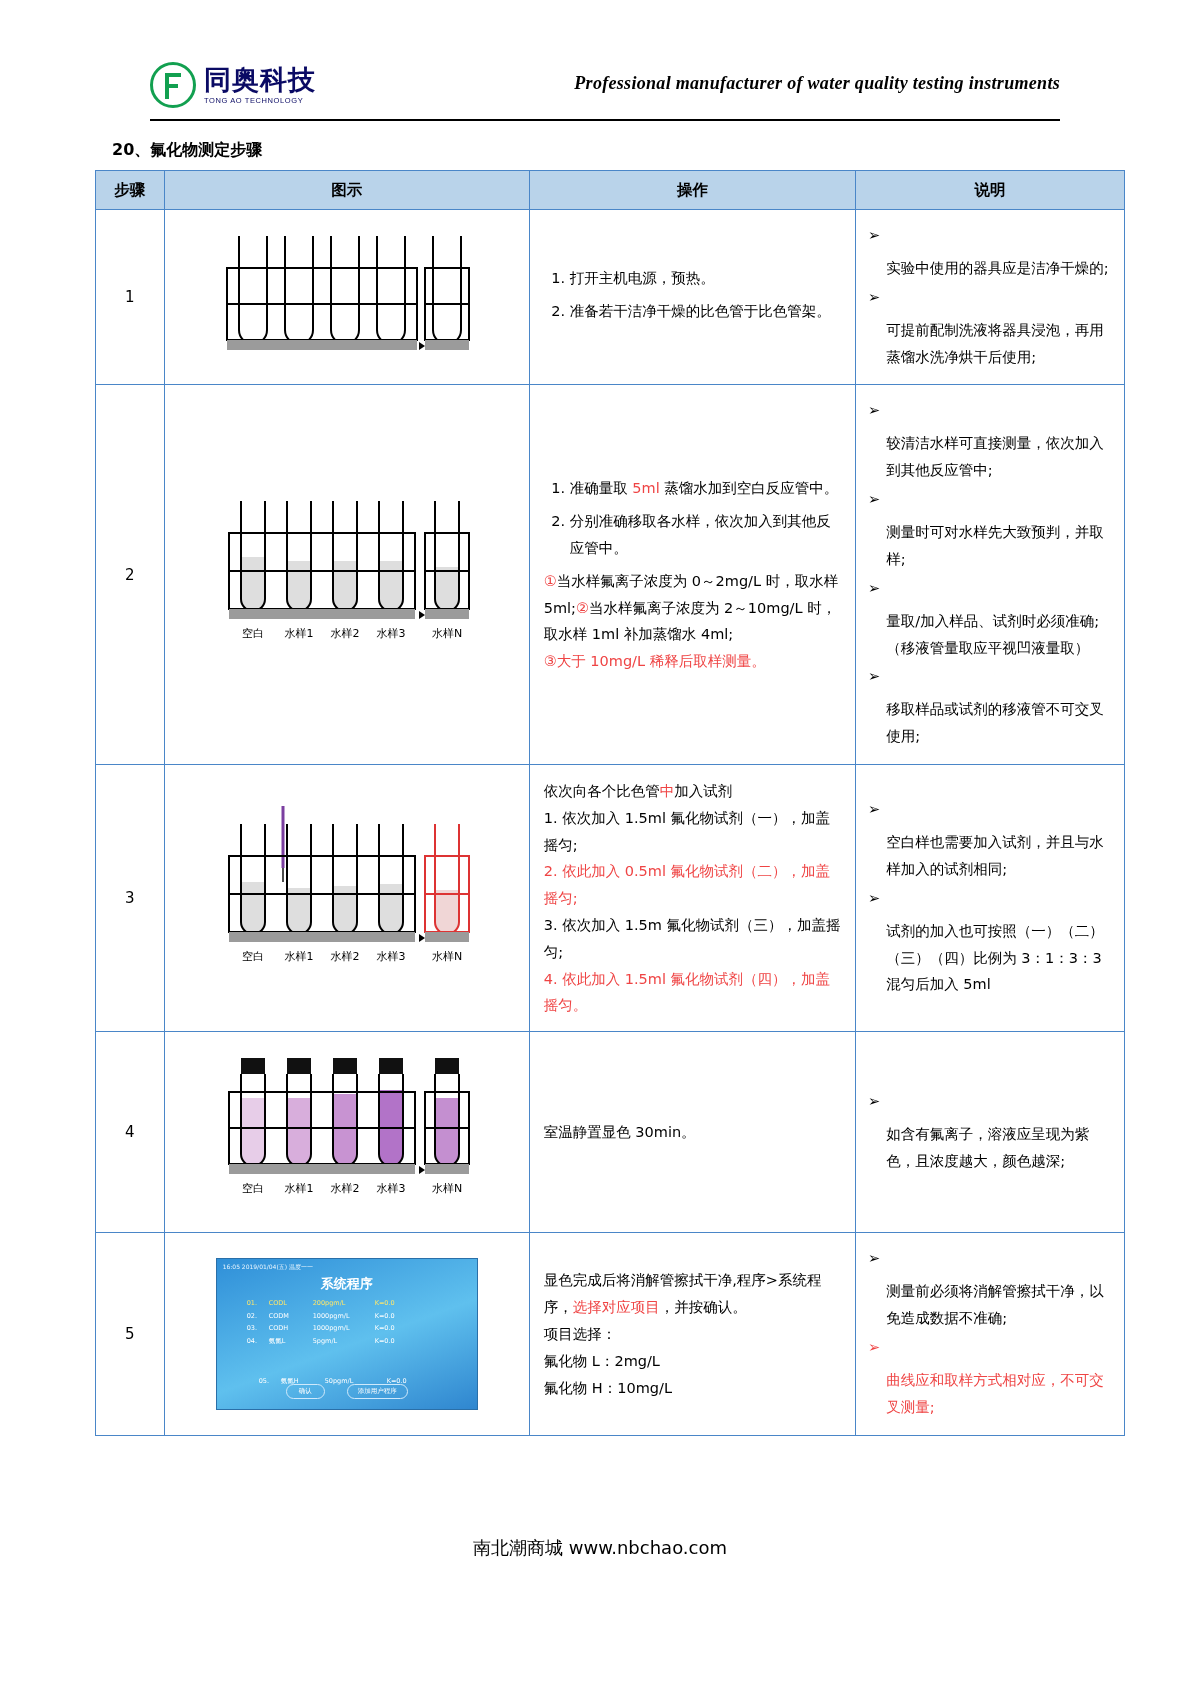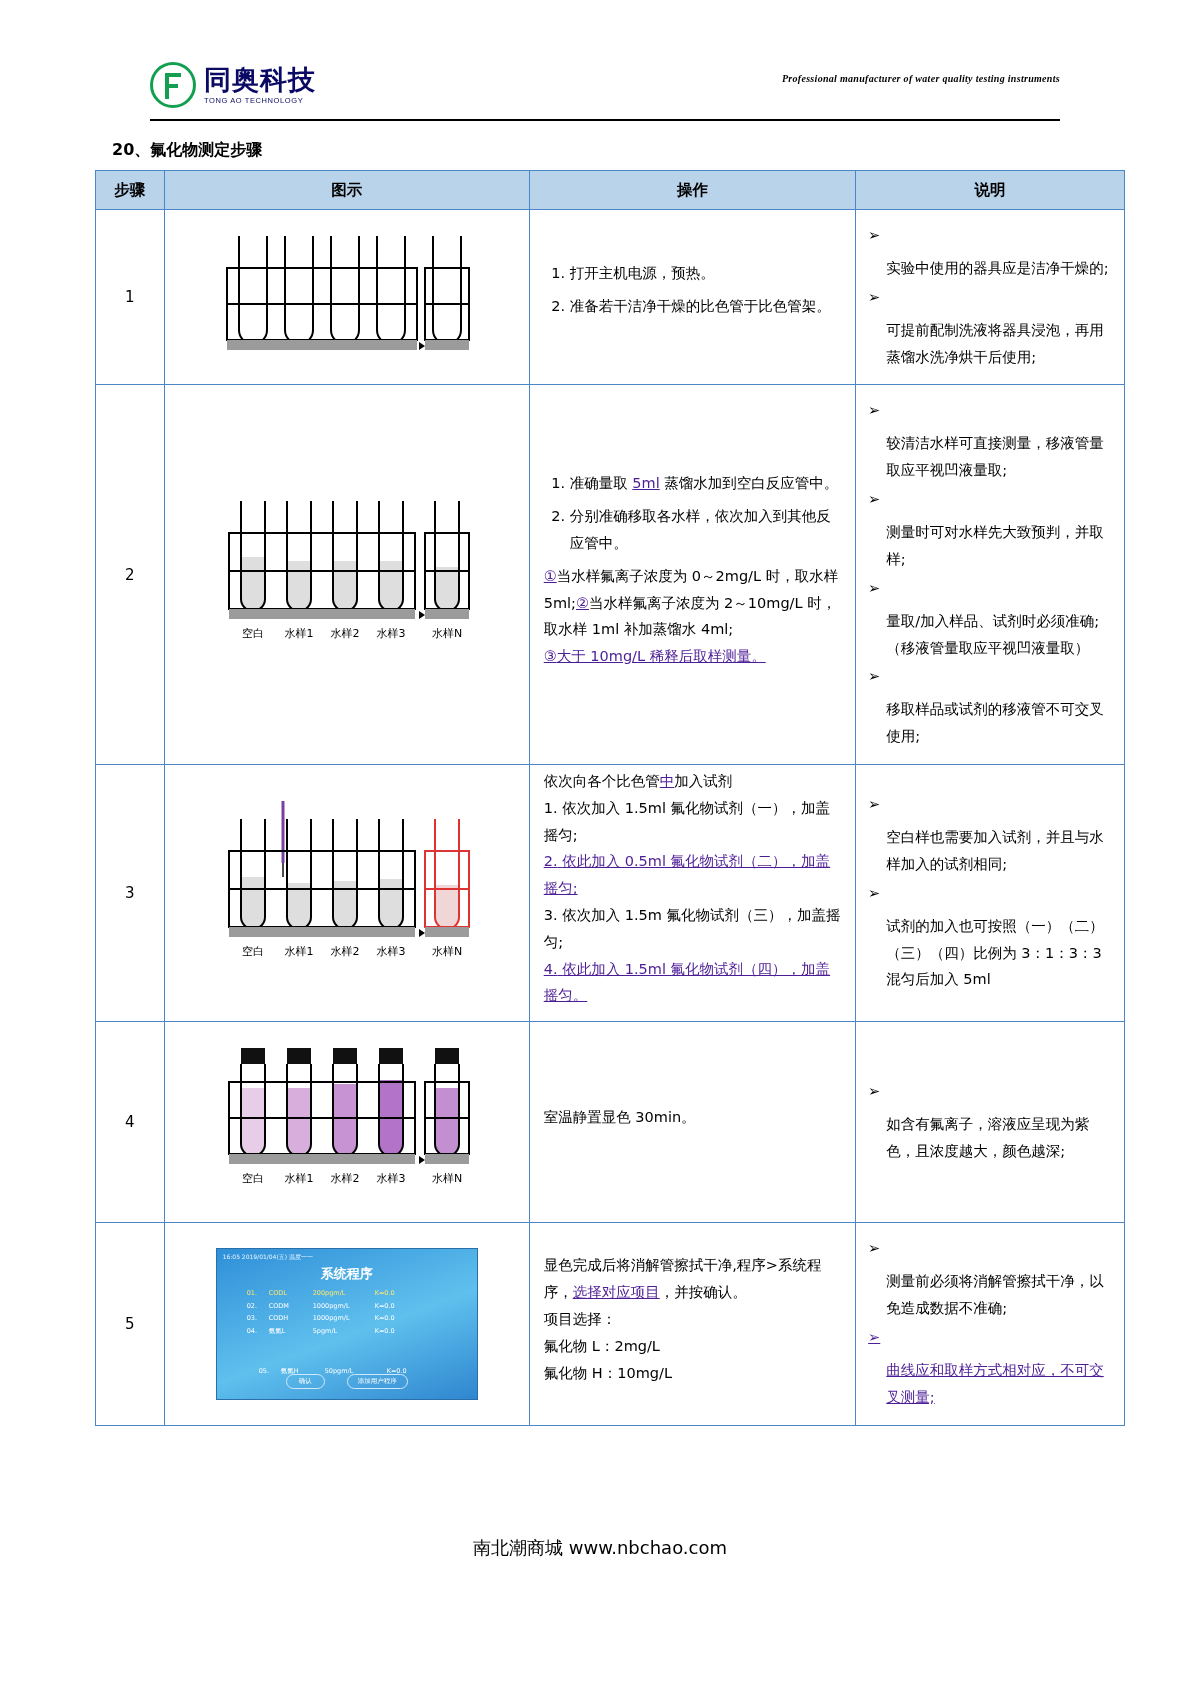--- a/index.html
+++ b/index.html
@@ -16,44 +16,44 @@
   .logo-mark{width:46px;height:46px;border:3px solid #12a050;border-radius:50%;
     position:relative;box-sizing:border-box;}
   .logo-mark:before{content:"";position:absolute;left:12px;top:8px;width:16px;height:4px;background:#12a050;}
   .logo-mark:after{content:"";position:absolute;left:12px;top:8px;width:4px;height:26px;background:#12a050;}
   .logo-bar2{position:absolute;left:12px;top:19px;width:13px;height:4px;background:#12a050;}
   .logo-txt{display:flex;flex-direction:column;line-height:1;}
   .logo-cn{font-family:"DejaVu Sans",sans-serif;font-size:27px;font-weight:bold;color:#0a0a64;letter-spacing:1px;}
   .logo-en{font-size:7.5px;color:#0a0a64;letter-spacing:.6px;margin-top:4px;}
   .hdr-right{position:absolute;right:0;top:2px;text-align:right;}
   .hdr-cn{font-family:"DejaVu Sans",sans-serif;font-size:17px;font-weight:bold;font-style:italic;color:#000;letter-spacing:2px;}
-  .hdr-en{font-family:"Liberation Serif",serif;font-size:10px;font-style:italic;font-weight:bold;color:#000;margin-top:9px;letter-spacing:.3px;}
+  .hdr-en{font-family:"Liberation Serif",serif;font-size:18px;font-style:italic;font-weight:bold;color:#000;margin-top:9px;letter-spacing:.3px;}
   .hdr-rule{position:absolute;left:0;top:57px;width:910px;height:2px;background:#000;}
 
   
   .sec-title{position:absolute;left:112px;top:140px;font-family:"DejaVu Sans",sans-serif;
     font-size:16px;font-weight:bold;color:#000;}
 
   
   table.main{position:absolute;left:95px;top:170px;width:1030px;border-collapse:collapse;
     table-layout:fixed;}
   table.main th,table.main td{border:1px solid #4a86c8;vertical-align:middle;}
   table.main thead th{background:#b9d3ea;height:36px;font-family:"DejaVu Sans",sans-serif;
     font-size:15.5px;font-weight:bold;text-align:center;}
   .col-step{width:62px;}
   .col-fig{width:330px;}
   .col-op{width:295px;}
   .col-note{width:243px;}
   td.step{text-align:center;font-size:15px;font-family:"DejaVu Sans",sans-serif;}
   td.fig{padding:10px 4px;}
-  td.op{padding:3px 12px 12px 14px;font-family:"DejaVu Sans",sans-serif;font-size:14.5px;
+  td.op{padding:13px 12px 12px 14px;font-family:"DejaVu Sans",sans-serif;font-size:14.5px;
     line-height:1.85;}
   td.note{padding:12px 12px 12px 12px;font-family:"DejaVu Sans",sans-serif;font-size:14.5px;
     line-height:1.85;}
-  .red{color:#4c1d95;text-decoration:underline;}
+  .red{color:#ef4444;}
   ol.steps{margin:0;padding-left:26px;}
   ol.steps li{margin-bottom:6px;}
   .bullet-line{display:flex;gap:6px;align-items:flex-start;margin-bottom:2px;}
   .bullet-line .gl{flex:0 0 auto;font-family:"DejaVu Sans",sans-serif;}
   .bullet-line .tx{flex:1 1 auto;margin-top:33px;}
   .plain{margin:0;}
   .num-line{margin:0;}
 
   
   .figwrap{display:flex;justify-content:center;align-items:center;}
@@ -192,21 +192,21 @@
               <span>准确量取 </span><span class="red">5ml</span><span> 蒸馏水加到空白反应管中。</span>
             </li>
             <li>分别准确移取各水样，依次加入到其他反应管中。</li>
           </ol>
           <p class="num-line"><span class="red">①</span><span>当水样氟离子浓度为 0～2mg/L 时，取水样 5ml;</span><span class="red">②</span><span>当水样氟离子浓度为 2～10mg/L 时，取水样 1ml 补加蒸馏水 4ml;</span></p>
           <p class="num-line"><span class="red">③</span><span class="red">大于 10mg/L 稀释后取样测量。</span></p>
         </td>
         <td class="note">
           <div class="bullet-line">
               <span class="gl">➢</span>
-              <span class="tx">较清洁水样可直接测量，移液管量取应平视凹液量取;</span>
+              <span class="tx">较清洁水样可直接测量，依次加入到其他反应管中;</span>
             </div>
           <div class="bullet-line">
               <span class="gl">➢</span>
               <span class="tx">测量时可对水样先大致预判，并取样;</span>
             </div>
           <div class="bullet-line">
               <span class="gl">➢</span>
               <span class="tx">量取/加入样品、试剂时必须准确;（移液管量取应平视凹液量取）</span>
             </div>
           <div class="bullet-line">

